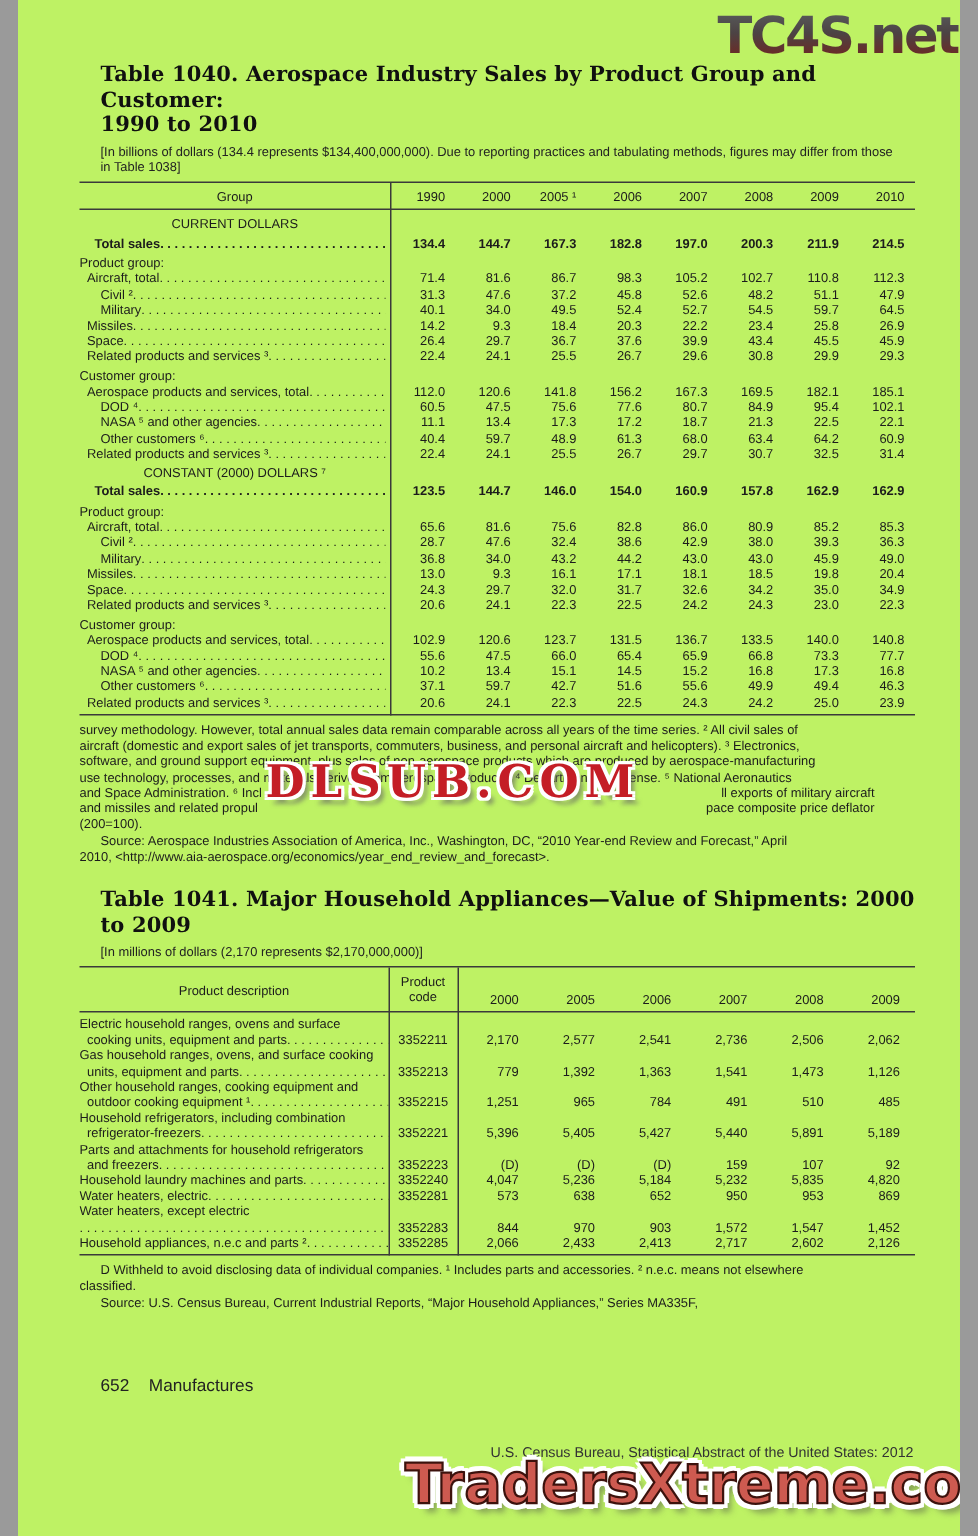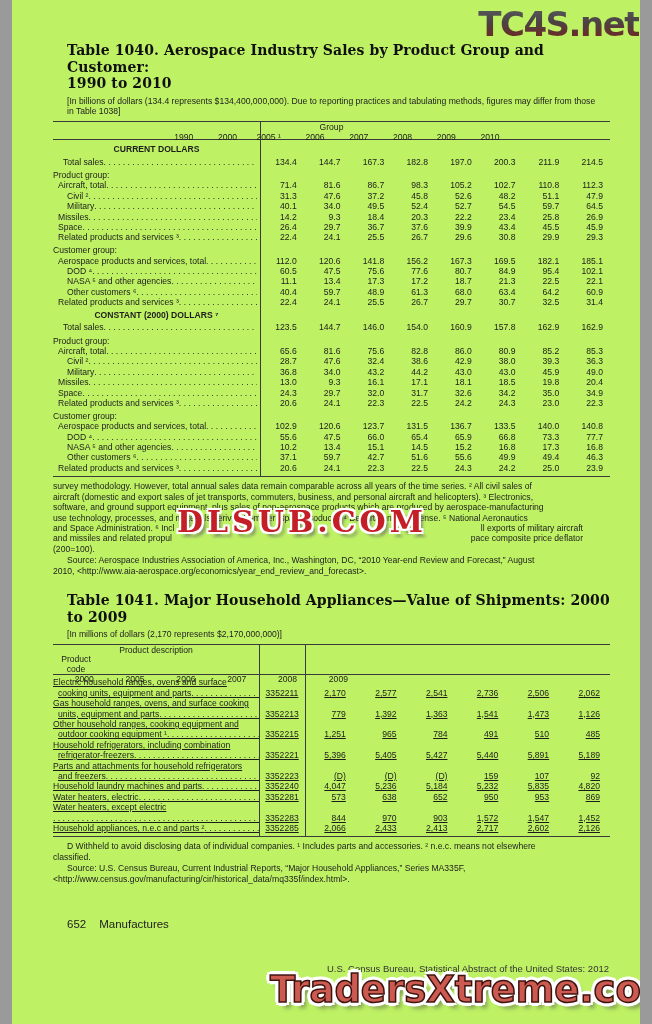--- a/index.html
+++ b/index.html
@@ -10,48 +10,48 @@
   .b1040{position:absolute;left:41px;top:42px;width:557px;}
   .b1041{position:absolute;left:41px;top:592px;width:557px;}
 
   .ttl{font-family:"DejaVu Serif","Liberation Serif",serif;font-weight:700;font-size:14px;
        line-height:16.5px;color:#101010;margin:0 0 4px 14px;letter-spacing:.1px;}
   .tnote{font-size:8.6px;line-height:10.3px;margin:0 0 5px 14px;color:#222;width:530px;}
 
   
   .dtable{position:relative;width:557px;border-top:1px solid #3a3a3a;font-size:8.6px;}
   .vrule{position:absolute;top:0;bottom:0;width:1px;background:#3a3a3a;}
-  .thead{display:flex;border-bottom:1.5px solid #3a3a3a;flex-direction:column;}
+  .thead{display:flex;border-bottom:1.5px solid #3a3a3a;}
   .tbody{border-bottom:1.5px solid #3a3a3a;padding:2px 0 3px;}
 
   
   .t1040 .thead{height:17px;align-items:center;}
   .t1040 .stub-h{width:207px;text-align:center;}
   .ycols{display:flex;width:350px;}
   .yh{width:43.75px;text-align:right;padding-right:7px;box-sizing:border-box;}
   .r{display:flex;line-height:10.4px;}
   .r .stub{width:207px;display:flex;overflow:hidden;padding-right:3px;box-sizing:border-box;}
   .txt{white-space:nowrap;}
   .dots{flex:1;overflow:hidden;white-space:nowrap;}
   .dots::after{content:" . . . . . . . . . . . . . . . . . . . . . . . . . . . . . . . . . . . . . . . . . . . . . . . . . . . . . . . . . . . .";}
   .val{width:43.75px;text-align:right;padding-right:7px;box-sizing:border-box;}
-  .r.sub{justify-content:flex-start;margin:2px 0;font-weight:bold;}
+  .r.sub{justify-content:flex-start;margin:2px 0;}
   .r.sub .stub{justify-content:center;padding-right:0;}
-  .r.total{font-weight:400;margin:2px 0 3px;}
+  .r.total{font-weight:700;margin:2px 0 3px;}
   .r.side{margin-top:2.5px;}
 
   
   .t1041 .thead{height:29px;}
   .t1041 .stub2h{width:206px;display:flex;align-items:center;justify-content:center;}
   .t1041 .codeh{width:46px;display:flex;align-items:center;justify-content:center;
                 text-align:center;line-height:9.6px;}
   .t1041 .yh2{width:50.83px;display:flex;align-items:flex-end;justify-content:flex-end;
               padding:0 10px 3px 0;box-sizing:border-box;}
   .yc2h{display:flex;width:305px;}
-  .r2{display:flex;line-height:10.4px;text-decoration:underline;}
+  .r2{display:flex;line-height:10.4px;}
   .stub2{width:206px;box-sizing:border-box;display:flex;flex-direction:column;justify-content:flex-end;}
   .stub2 .l1{white-space:nowrap;}
   .stub2 .l2{display:flex;overflow:hidden;padding-left:5px;}
   .code{width:46px;box-sizing:border-box;display:flex;align-items:flex-end;justify-content:center;}
   .vals2{width:305px;display:flex;align-items:flex-end;}
   .val2{width:50.83px;text-align:right;padding-right:10px;box-sizing:border-box;}
 
   
   .fnotes{position:relative;font-size:8.6px;line-height:10.4px;margin-top:4px;width:540px;}
   .fline{white-space:nowrap;}
@@ -548,21 +548,21 @@
         <div class="fline split">
           <span>and Space Administration. ⁶ Incl</span>
           <span>ll exports of military aircraft</span>
         </div>
         <div class="fline split">
           <span>and missiles and  related propul</span>
           <span>pace composite price deflator</span>
         </div>
         <div class="fline">(200=100).</div>
       </div>
-    <div class="srcline first">Source: Aerospace Industries Association of America, Inc., Washington, DC, “2010 Year-end Review and Forecast,” August</div>
+    <div class="srcline first">Source: Aerospace Industries Association of America, Inc., Washington, DC, “2010 Year-end Review and Forecast,” April</div>
     <div class="srcline">2010, &lt;http://www.aia-aerospace.org/economics/year_end_review_and_forecast&gt;.</div>
   </section>
 
   <section class="b1041">
     <h1 class="ttl">Table 1041. Major Household Appliances—Value of Shipments: 2000 to 2009</h1>
     <p class="tnote">[In millions of dollars (2,170 represents $2,170,000,000)]</p>
 
     <div class="dtable t1041">
       <div class="vrule" style="left:206px"></div>
       <div class="vrule" style="left:252px"></div>
@@ -737,21 +737,20 @@
               <span class="val2">2,126</span>
             </div>
           </div>
         </div>
     </div>
 
     <div class="fnotes">
       <div class="fline first">D Withheld to avoid disclosing data of individual companies. ¹ Includes parts and accessories. ² n.e.c. means not elsewhere</div>
       <div class="fline">classified.</div>
       <div class="srcline first">Source: U.S. Census Bureau, Current Industrial Reports, “Major Household Appliances,” Series MA335F,</div>
-      <div class="srcline">&lt;http://www.census.gov/manufacturing/cir/historical_data/mq335f/index.html&gt;.</div>
     </div>
   </section>
 
   <div class="pagenum">
     <span>652</span><span class="lab">Manufactures</span>
   </div>
   <div class="census">U.S. Census Bureau, Statistical Abstract of the United States: 2012</div>
 
   <div class="wm-bot">TradersXtreme.com</div>
 

